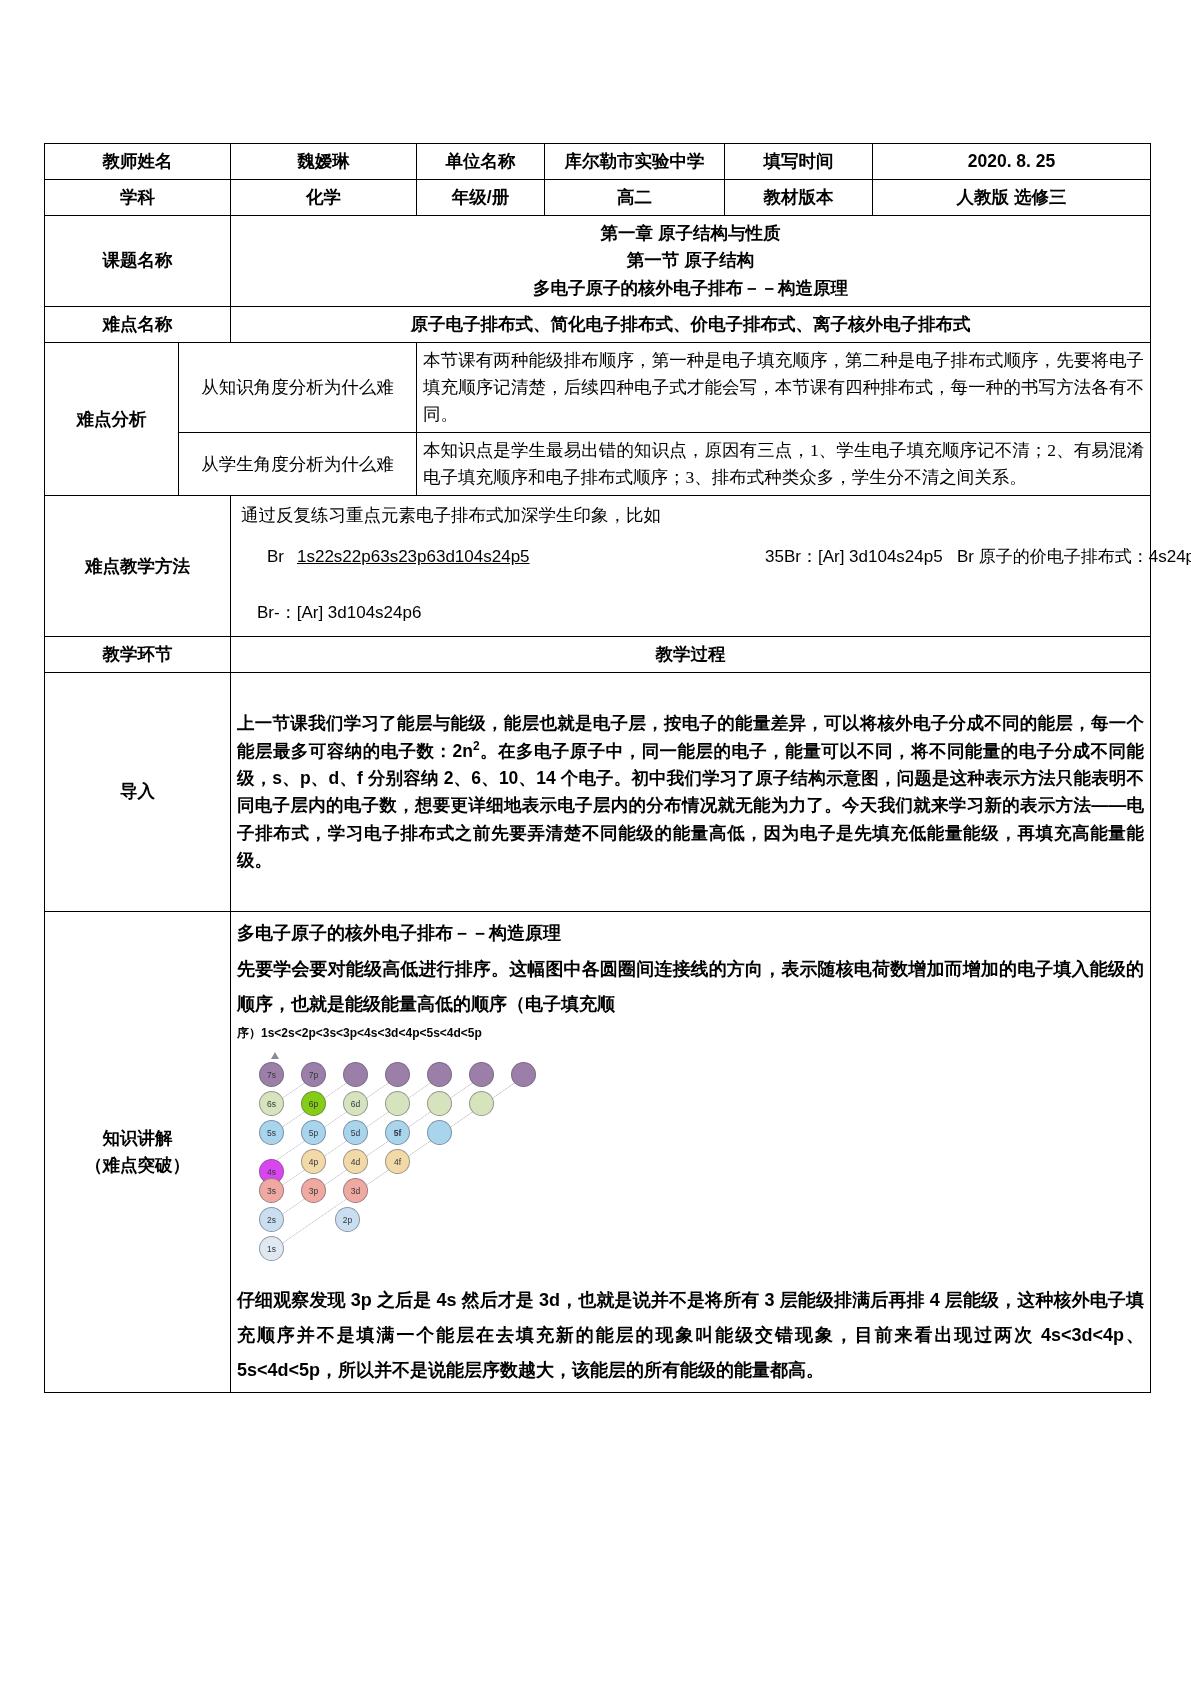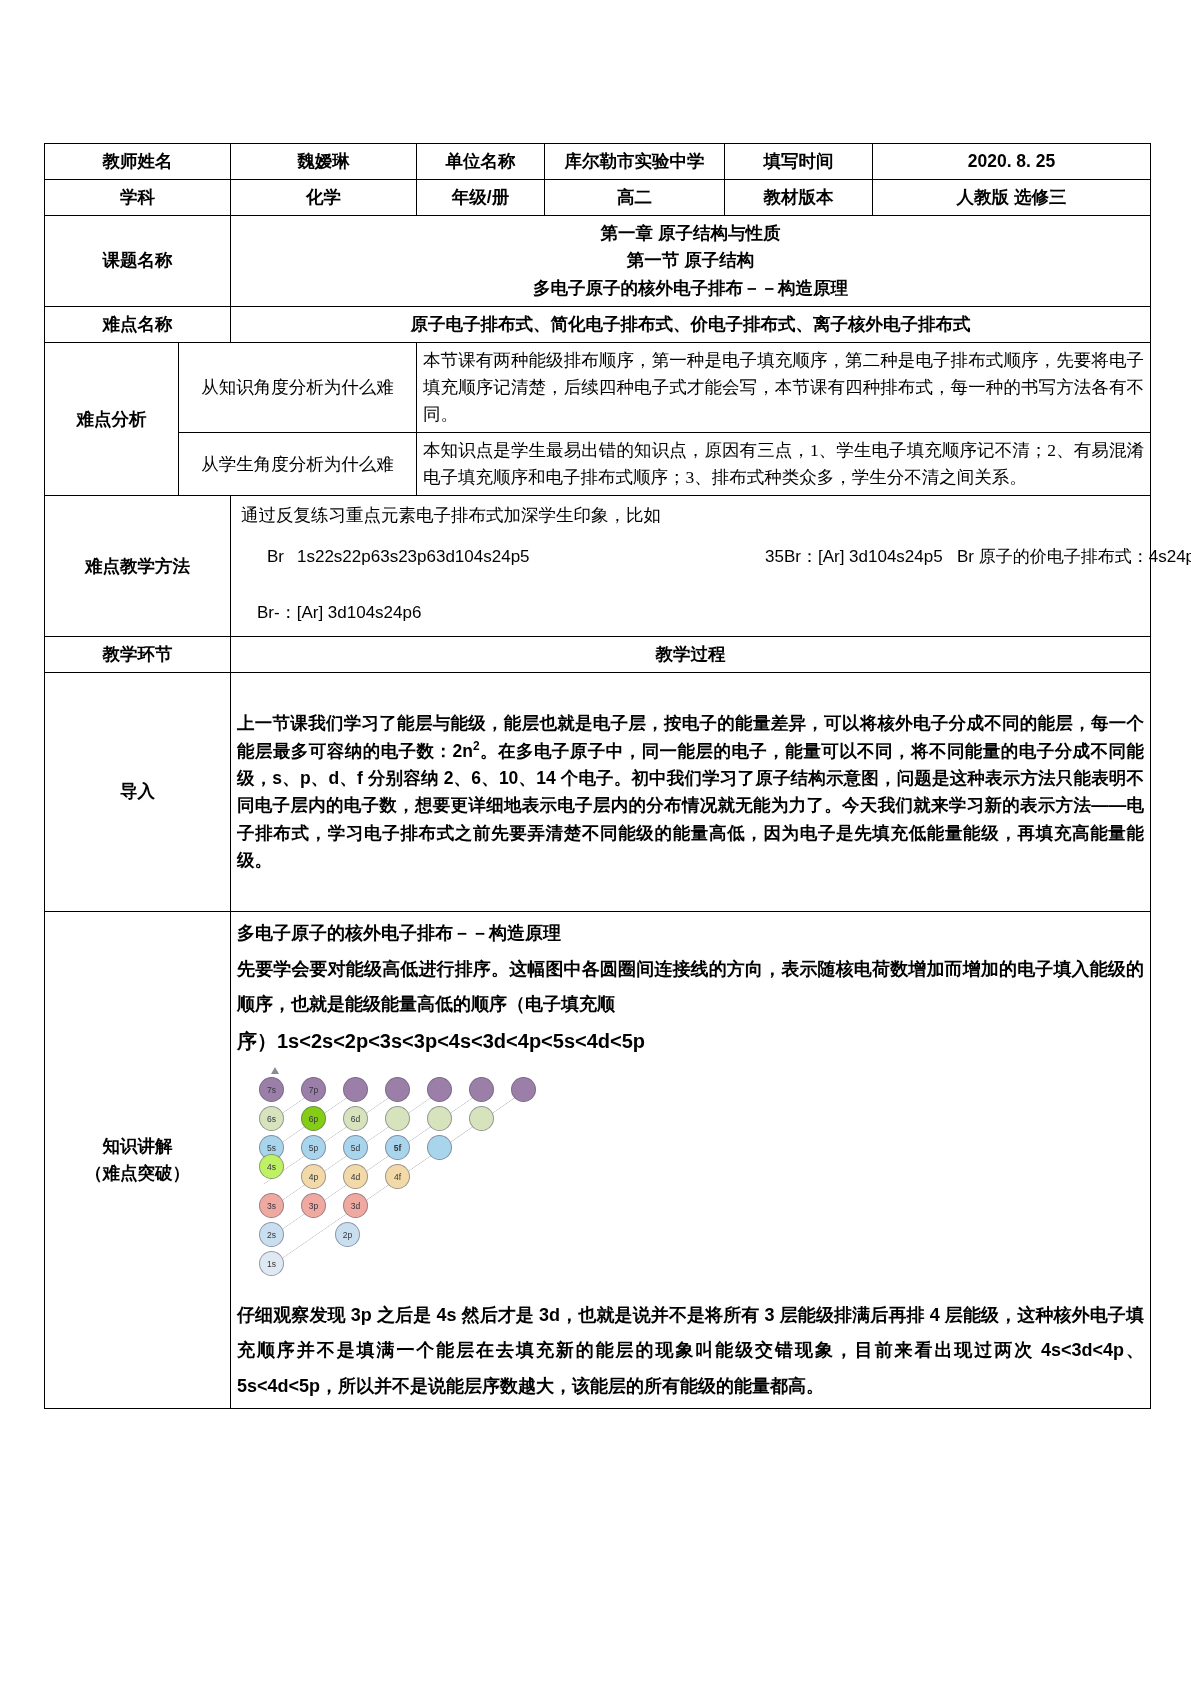--- a/index.html
+++ b/index.html
@@ -97,21 +97,21 @@
   .formula-row {
     position: relative;
     height: 30px;
     margin-left: 16px;
     font-family: "Liberation Sans", "DejaVu Sans", sans-serif;
     font-size: 17px;
     white-space: nowrap;
   }
   .formula-row .seg { position: absolute; top: 0; margin-left: 14px; }
   .f-br { left: 0; }
-  .f-cfg { left: 30px; }
+  .f-cfg { left: 30px; text-decoration: underline; }
   .f-ion { left: 498px; }
   .f-val { left: 690px; top: -4px; }
   .formula-row2 {
     margin: 26px 0 6px 20px;
     font-family: "Liberation Sans", "DejaVu Sans", sans-serif;
     font-size: 17px;
   }
   .process-head {
     text-align: center;
     font-weight: bold;
@@ -174,21 +174,21 @@
     font-family: "Liberation Sans", "DejaVu Sans", sans-serif;
     font-weight: bold;
     font-size: 18px;
     line-height: 1.95;
     text-align: justify;
     text-justify: inter-ideograph;
   }
   .know-order {
     font-family: "Liberation Sans", "DejaVu Sans", sans-serif;
     font-weight: bold;
-    font-size: 20px;
+    font-size: 12px;
     line-height: 1.95;
   }
   .know-tail {
     font-family: "Liberation Sans", "DejaVu Sans", sans-serif;
     font-weight: bold;
     font-size: 18px;
     line-height: 1.95;
     text-align: justify;
     text-justify: inter-ideograph;
     margin-top: 18px;
@@ -317,21 +317,21 @@
                 <div class="orb" style="left: 56px; top: 31px; background: #84cc16;">6p</div>
                 <div class="orb" style="left: 98px; top: 31px; background: rgb(214, 227, 189);">6d</div>
                 <div class="orb" style="left: 140px; top: 31px; background: rgb(214, 227, 189);"></div>
                 <div class="orb" style="left: 182px; top: 31px; background: rgb(214, 227, 189);"></div>
                 <div class="orb" style="left: 224px; top: 31px; background: rgb(214, 227, 189);"></div>
                 <div class="orb" style="left: 14px; top: 60px; background: rgb(168, 212, 236);">5s</div>
                 <div class="orb" style="left: 56px; top: 60px; background: rgb(168, 212, 236);">5p</div>
                 <div class="orb" style="left: 98px; top: 60px; background: rgb(168, 212, 236);">5d</div>
                 <div class="orb" style="left: 140px; top: 60px; background: rgb(168, 212, 236); font-weight: bold;">5f</div>
                 <div class="orb" style="left: 182px; top: 60px; background: rgb(168, 212, 236);"></div>
-                <div class="orb" style="left: 14px; top: 79px; background: #bef264;">4s</div>
+                <div class="orb" style="left: 14px; top: 99px; background: #d946ef;">4s</div>
                 <div class="orb" style="left: 56px; top: 89px; background: rgb(242, 217, 168);">4p</div>
                 <div class="orb" style="left: 98px; top: 89px; background: rgb(242, 217, 168);">4d</div>
                 <div class="orb" style="left: 140px; top: 89px; background: rgb(242, 217, 168);">4f</div>
                 <div class="orb" style="left: 14px; top: 118px; background: rgb(239, 169, 160);">3s</div>
                 <div class="orb" style="left: 56px; top: 118px; background: rgb(239, 169, 160);">3p</div>
                 <div class="orb" style="left: 98px; top: 118px; background: rgb(239, 169, 160);">3d</div>
                 <div class="orb" style="left: 14px; top: 147px; background: rgb(201, 223, 240);">2s</div>
                 <div class="orb" style="left: 56px; top: 147px; background: rgb(201, 223, 240); margin-left: 34px;">2p</div>
                 <div class="orb" style="left: 14px; top: 176px; background: rgb(223, 233, 242);">1s</div>
                 <div style="position: absolute; left: 26px; top: -8px; width: 0px; height: 0px; border-left: 4px solid transparent; border-right: 4px solid transparent; border-bottom: 7px solid rgb(138, 138, 153);"></div>

